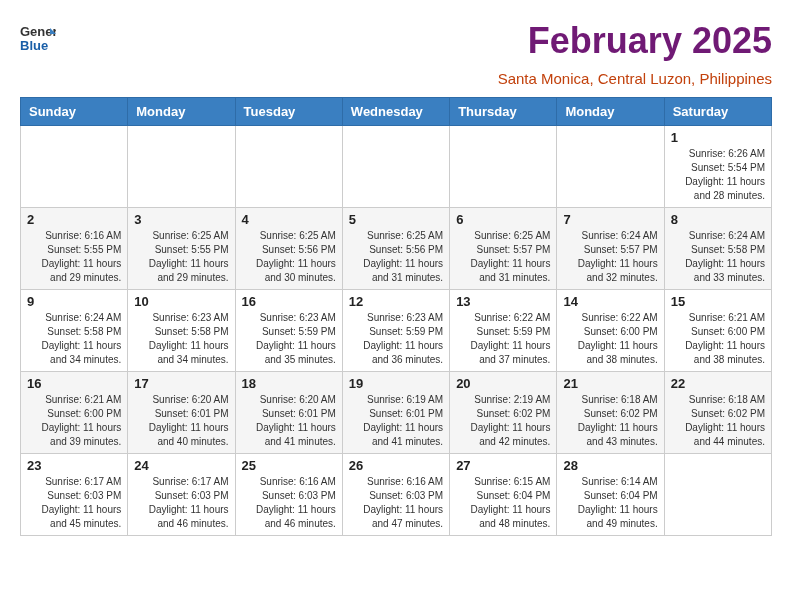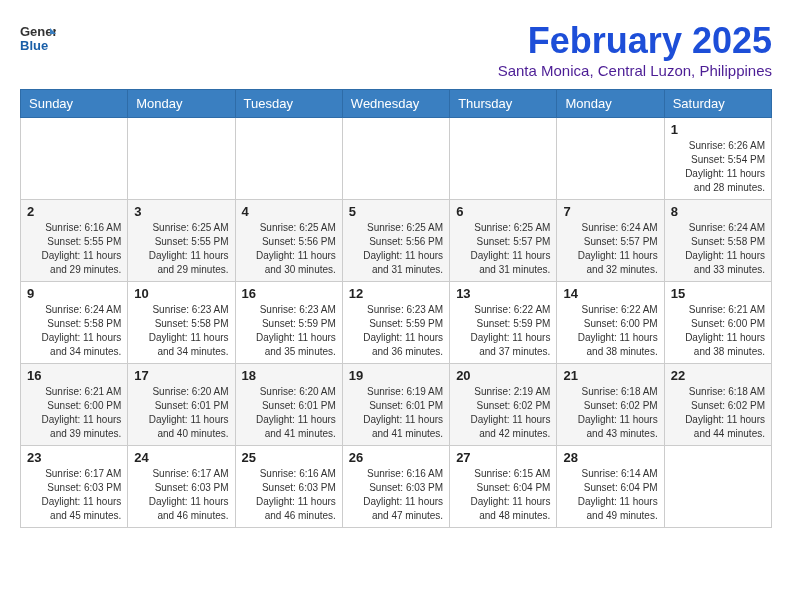--- a/index.html
+++ b/index.html
@@ -20,36 +20,37 @@
       display: flex;
       align-items: center;
       gap: 4px;
     }
     .title-block {
       text-align: right;
     }
     .month-title {
       font-size: 36px;
       font-weight: bold;
-      color: #1d4ed8;
+      color: #701a75;
     }
     .location {
       font-size: 15px;
-      color: #4c1d95;
+      color: #c2410c;
+      margin-top: 8px;
     }
     .calendar {
       width: 100%;
       border-collapse: collapse;
       border: 1px solid #ccc;
     }
     .calendar th {
       background-color: #3a7fc1;
       color: #fff;
       font-size: 13px;
-      font-weight: normal;
+      font-weight: bold;
       padding: 6px 8px;
       text-align: left;
       border: 1px solid #2e6ca8;
     }
     .calendar td {
       vertical-align: top;
       border: 1px solid #ccc;
       padding: 4px 6px;
       width: 107px;
       min-height: 80px;

